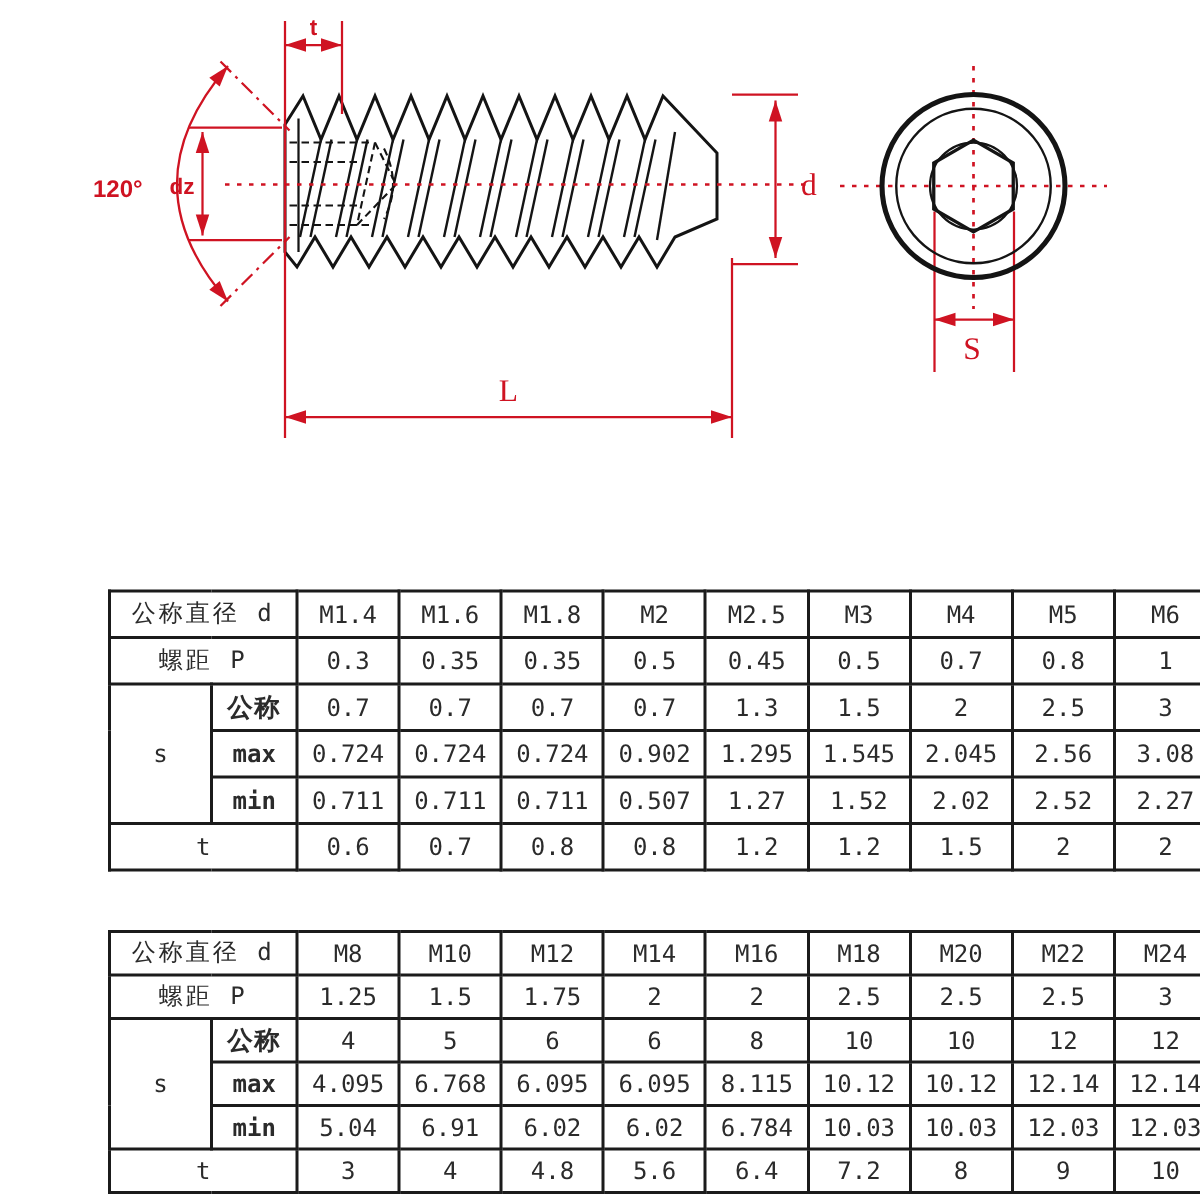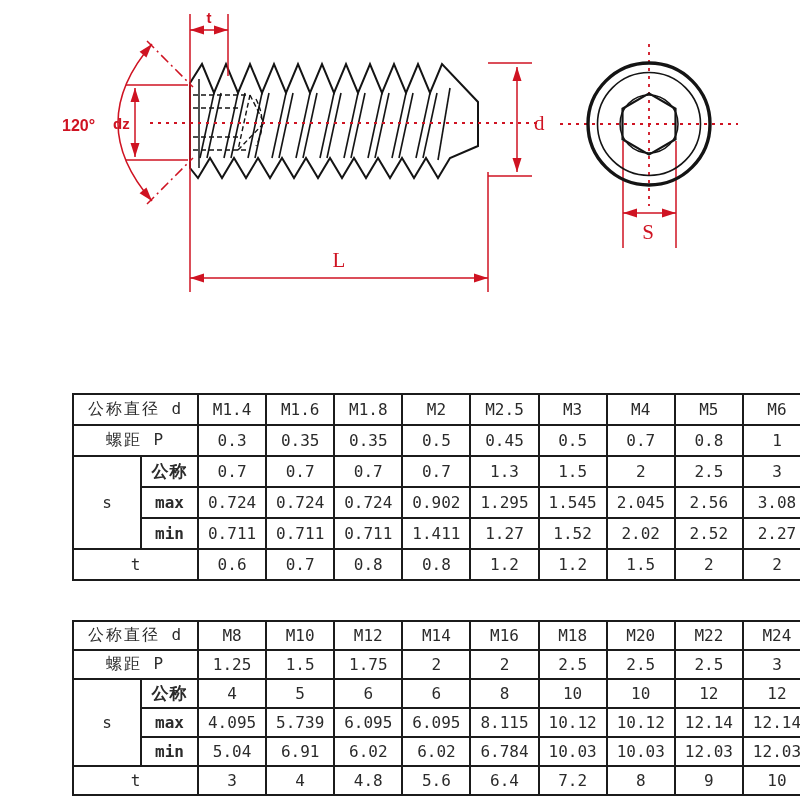--- a/index.html
+++ b/index.html
@@ -188,21 +188,21 @@
           <td>1.545</td>
           <td>2.045</td>
           <td>2.56</td>
           <td>3.08</td>
         </tr>
     <tr>
       <td class="subhdr">min</td>
     <td>0.711</td>
           <td>0.711</td>
           <td>0.711</td>
-          <td>1.411</td>
+          <td>0.507</td>
           <td>1.27</td>
           <td>1.52</td>
           <td>2.02</td>
           <td>2.52</td>
           <td>2.27</td>
         </tr>
     <tr>
       <td colspan="2" class="tlabel">t</td>
     <td>0.6</td>
           <td>0.7</td>
@@ -266,21 +266,21 @@
           <td>6</td>
           <td>8</td>
           <td>10</td>
           <td>10</td>
           <td>12</td>
           <td>12</td>
         </tr>
     <tr>
       <td class="subhdr">max</td>
     <td>4.095</td>
-          <td>5.739</td>
+          <td>6.768</td>
           <td>6.095</td>
           <td>6.095</td>
           <td>8.115</td>
           <td>10.12</td>
           <td>10.12</td>
           <td>12.14</td>
           <td>12.14</td>
         </tr>
     <tr>
       <td class="subhdr">min</td>

